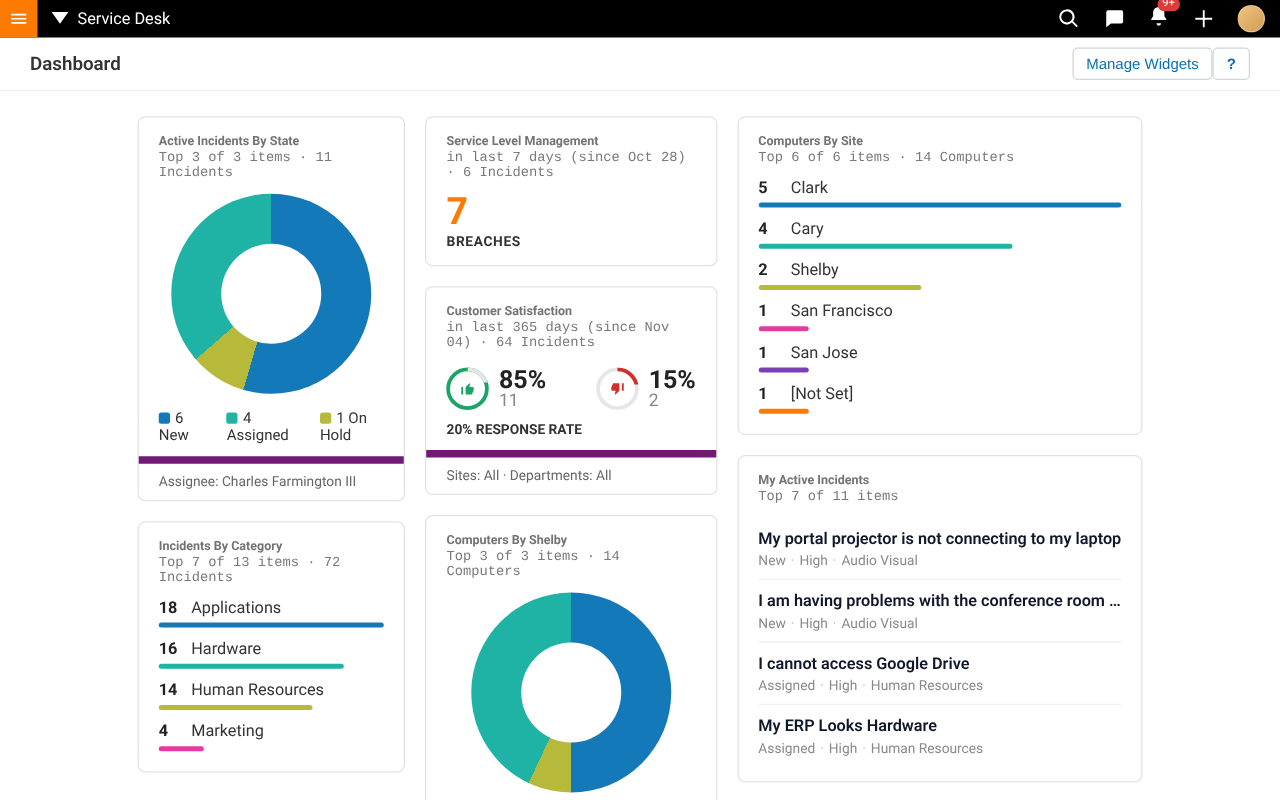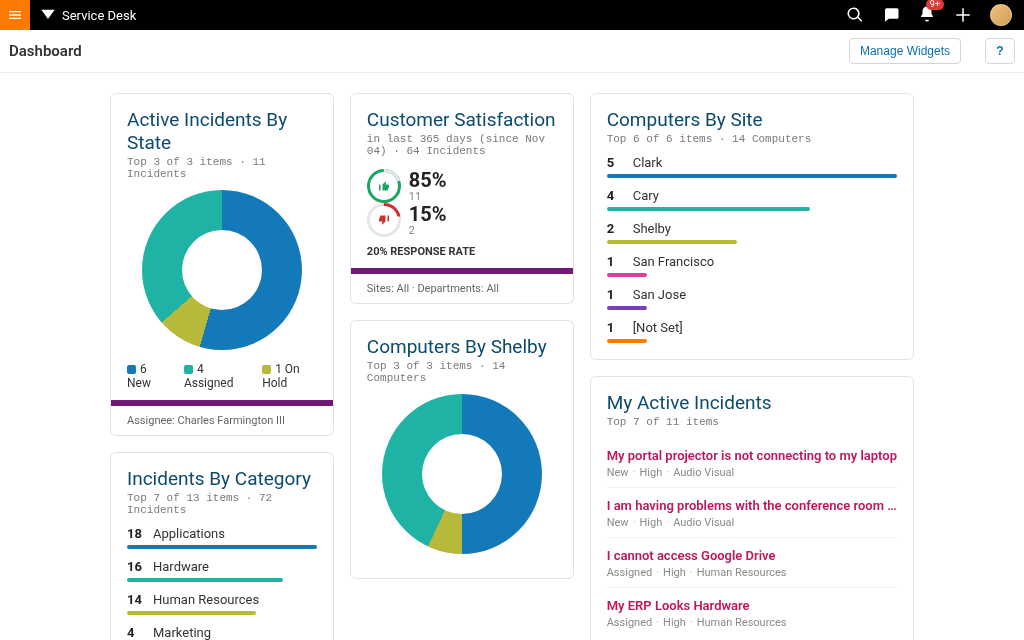--- a/index.html
+++ b/index.html
@@ -11,70 +11,70 @@
   .hamburger svg { width:16px; height:16px; fill:#fff; }
   .brand { display:flex; align-items:center; gap:6px; margin-left:10px; font-size:13px; }
   .brand svg { width:16px; height:16px; fill:#fff; }
   .topbar-right { margin-left:auto; display:flex; align-items:center; gap:18px; padding-right:12px; }
   .topbar-icon { width:18px; height:18px; fill:#fff; cursor:pointer; position:relative; }
   .notif-wrap { position:relative; }
   .notif-badge { position:absolute; top:-6px; right:-8px; background:#e03a3a; color:#fff; font-size:9px; border-radius:8px; padding:1px 4px; line-height:1; }
   .avatar { width:22px; height:22px; border-radius:50%; background:linear-gradient(135deg,#f0c27b,#cf9e5a); border:1px solid #fff3; }
 
   
-  .subhead { display:flex; align-items:center; padding:8px 9px; border-bottom:1px solid #eee; }
+  .subhead { display:flex; align-items:center; padding:8px 24px; border-bottom:1px solid #eee; }
   .page-title { font-size:15px; font-weight:600; }
-  .subhead-right { margin-left:auto; display:flex; gap:24px; }
+  .subhead-right { margin-left:auto; display:flex; gap:0; }
   .btn { border:1px solid #cfd6dc; background:#fff; border-radius:4px; padding:5px 10px; font-size:12px; cursor:pointer; }
   .btn.link { color:#0f6fb3; }
   .btn.icon { width:30px; display:flex; align-items:center; justify-content:center; padding:5px; color:#0f6fb3; font-weight:700; }
 
   
   .grid { display:grid; grid-template-columns: repeat(3, 1fr); gap:16px; padding:20px 110px 30px 110px; }
   .col { display:flex; flex-direction:column; gap:16px; }
   .card { border:1px solid #dfe3e6; border-radius:6px; padding:14px 16px 12px 16px; background:#fff; }
-  .card h3 { font-size:19px; font-weight:400; color:#0c4a6e; margin-bottom:2px; }
+  .card h3 { font-size:10px; font-weight:700; color:#737373; margin-bottom:2px; }
   .card .sub { font-size:11px; color:#7a7a7a; margin-bottom:10px;font-family:Liberation Mono, monospace; }
   .card .footer { border-top:6px solid #701a75; margin:10px -16px -12px -16px; padding:8px 16px; font-size:11px; color:#666; }
 
   
   .donut-wrap { display:flex; justify-content:center; margin:8px 0 12px; }
   .donut { width:160px; height:160px; border-radius:50%; position:relative; }
   .donut::after { content:""; position:absolute; inset:40px; background:#fff; border-radius:50%; }
   .legend { display:flex; justify-content:center; gap:18px; font-size:12px; margin-top:6px; }
   .legend span.swatch { display:inline-block; width:9px; height:9px; border-radius:2px; margin-right:4px; vertical-align:middle; }
 
   
   .breach-num { font-size:30px; font-weight:700; color:#ff7a00; line-height:1; }
   .breach-label { font-size:11px; font-weight:700; letter-spacing:0.5px; color:#333; margin-top:2px; }
 
   
-  .sat-row { display:flex; margin:12px 0 6px;flex-direction:column; }
+  .sat-row { display:flex; gap:40px; margin:12px 0 6px; }
   .sat-item { display:flex; align-items:center; gap:8px; }
   .sat-circle { width:34px; height:34px; border-radius:50%; border:3px solid; display:flex; align-items:center; justify-content:center; position:relative; }
   .sat-circle.good { border-color:#1aa562; }
   .sat-circle.good::before { content:""; position:absolute; inset:-3px; border:3px solid #e6e6e6; border-radius:50%; clip-path: polygon(50% 0,100% 0,100% 35%,50% 35%); }
   .sat-circle.bad  { border-color:#e6e6e6; }
   .sat-circle.bad::before { content:""; position:absolute; inset:-3px; border:3px solid #d32f2f; border-radius:50%; clip-path: polygon(50% 0,100% 0,100% 40%,50% 40%); transform:rotate(0deg); }
   .thumb { width:12px; height:12px; }
   .sat-pct { font-size:20px; font-weight:700; color:#222; line-height:1; }
-  .sat-count { font-size:11px; color:#888; }
+  .sat-count { font-size:14px; color:#888; }
   .sat-resp { font-size:11px; font-weight:700; color:#333; margin-top:8px; }
 
   
   .bar-row { margin:10px 0 4px; }
   .bar-label { font-size:13px; color:#333; display:flex; align-items:baseline; gap:8px; }
   .bar-label .num { font-weight:700; font-size:13px; color:#222; min-width:18px; }
   .bar-track { height:4px; background:transparent; margin-top:4px; border-radius:2px; }
   .bar-fill { height:100%; border-radius:2px; }
 
   
   .inc-item { padding:10px 0 8px; border-bottom:1px solid #f0f0f0; }
   .inc-item:last-child { border-bottom:none; }
-  .inc-title { font-size:13px; font-weight:600; color:#be185d; white-space:nowrap; overflow:hidden; text-overflow:ellipsis; }
+  .inc-title { font-size:13px; font-weight:600; color:#0f172a; white-space:nowrap; overflow:hidden; text-overflow:ellipsis; }
   .inc-meta { font-size:11px; color:#8a8a8a; margin-top:3px; }
   .dot { color:#bbb; padding:0 4px; }
 
 </style>
 </head>
 <body>
 
 <div class="topbar">
   <div class="hamburger">
     <svg viewBox="0 0 24 24">
@@ -172,20 +172,26 @@
             <div class="bar-track">
               <div class="bar-fill" style="width:20%;background:#e53aa0;"></div>
             </div>
           </div>
         </div>
     </div>
   </div>
 
   <div class="col">
 
+    <div class="card">
+      <h3>Service Level Management</h3>
+      <div class="sub">in last 7 days (since Oct 28)  ·  6 Incidents</div>
+      <div class="breach-num">7</div>
+      <div class="breach-label">BREACHES</div>
+    </div>
 
     <div class="card">
       <h3>Customer Satisfaction</h3>
       <div class="sub">in last 365 days (since Nov 04)  ·  64 Incidents</div>
       <div class="sat-row">
         <div class="sat-item">
           <div class="sat-circle good">
             <svg class="thumb" viewBox="0 0 24 24" fill="#1aa562">
                 <path d="M2 21h3V9H2v12zM22 11a2 2 0 00-2-2h-5l1-4V4a1 1 0 00-1-1l-6 6v12h10l3-7v-3z"></path>
               </svg>

